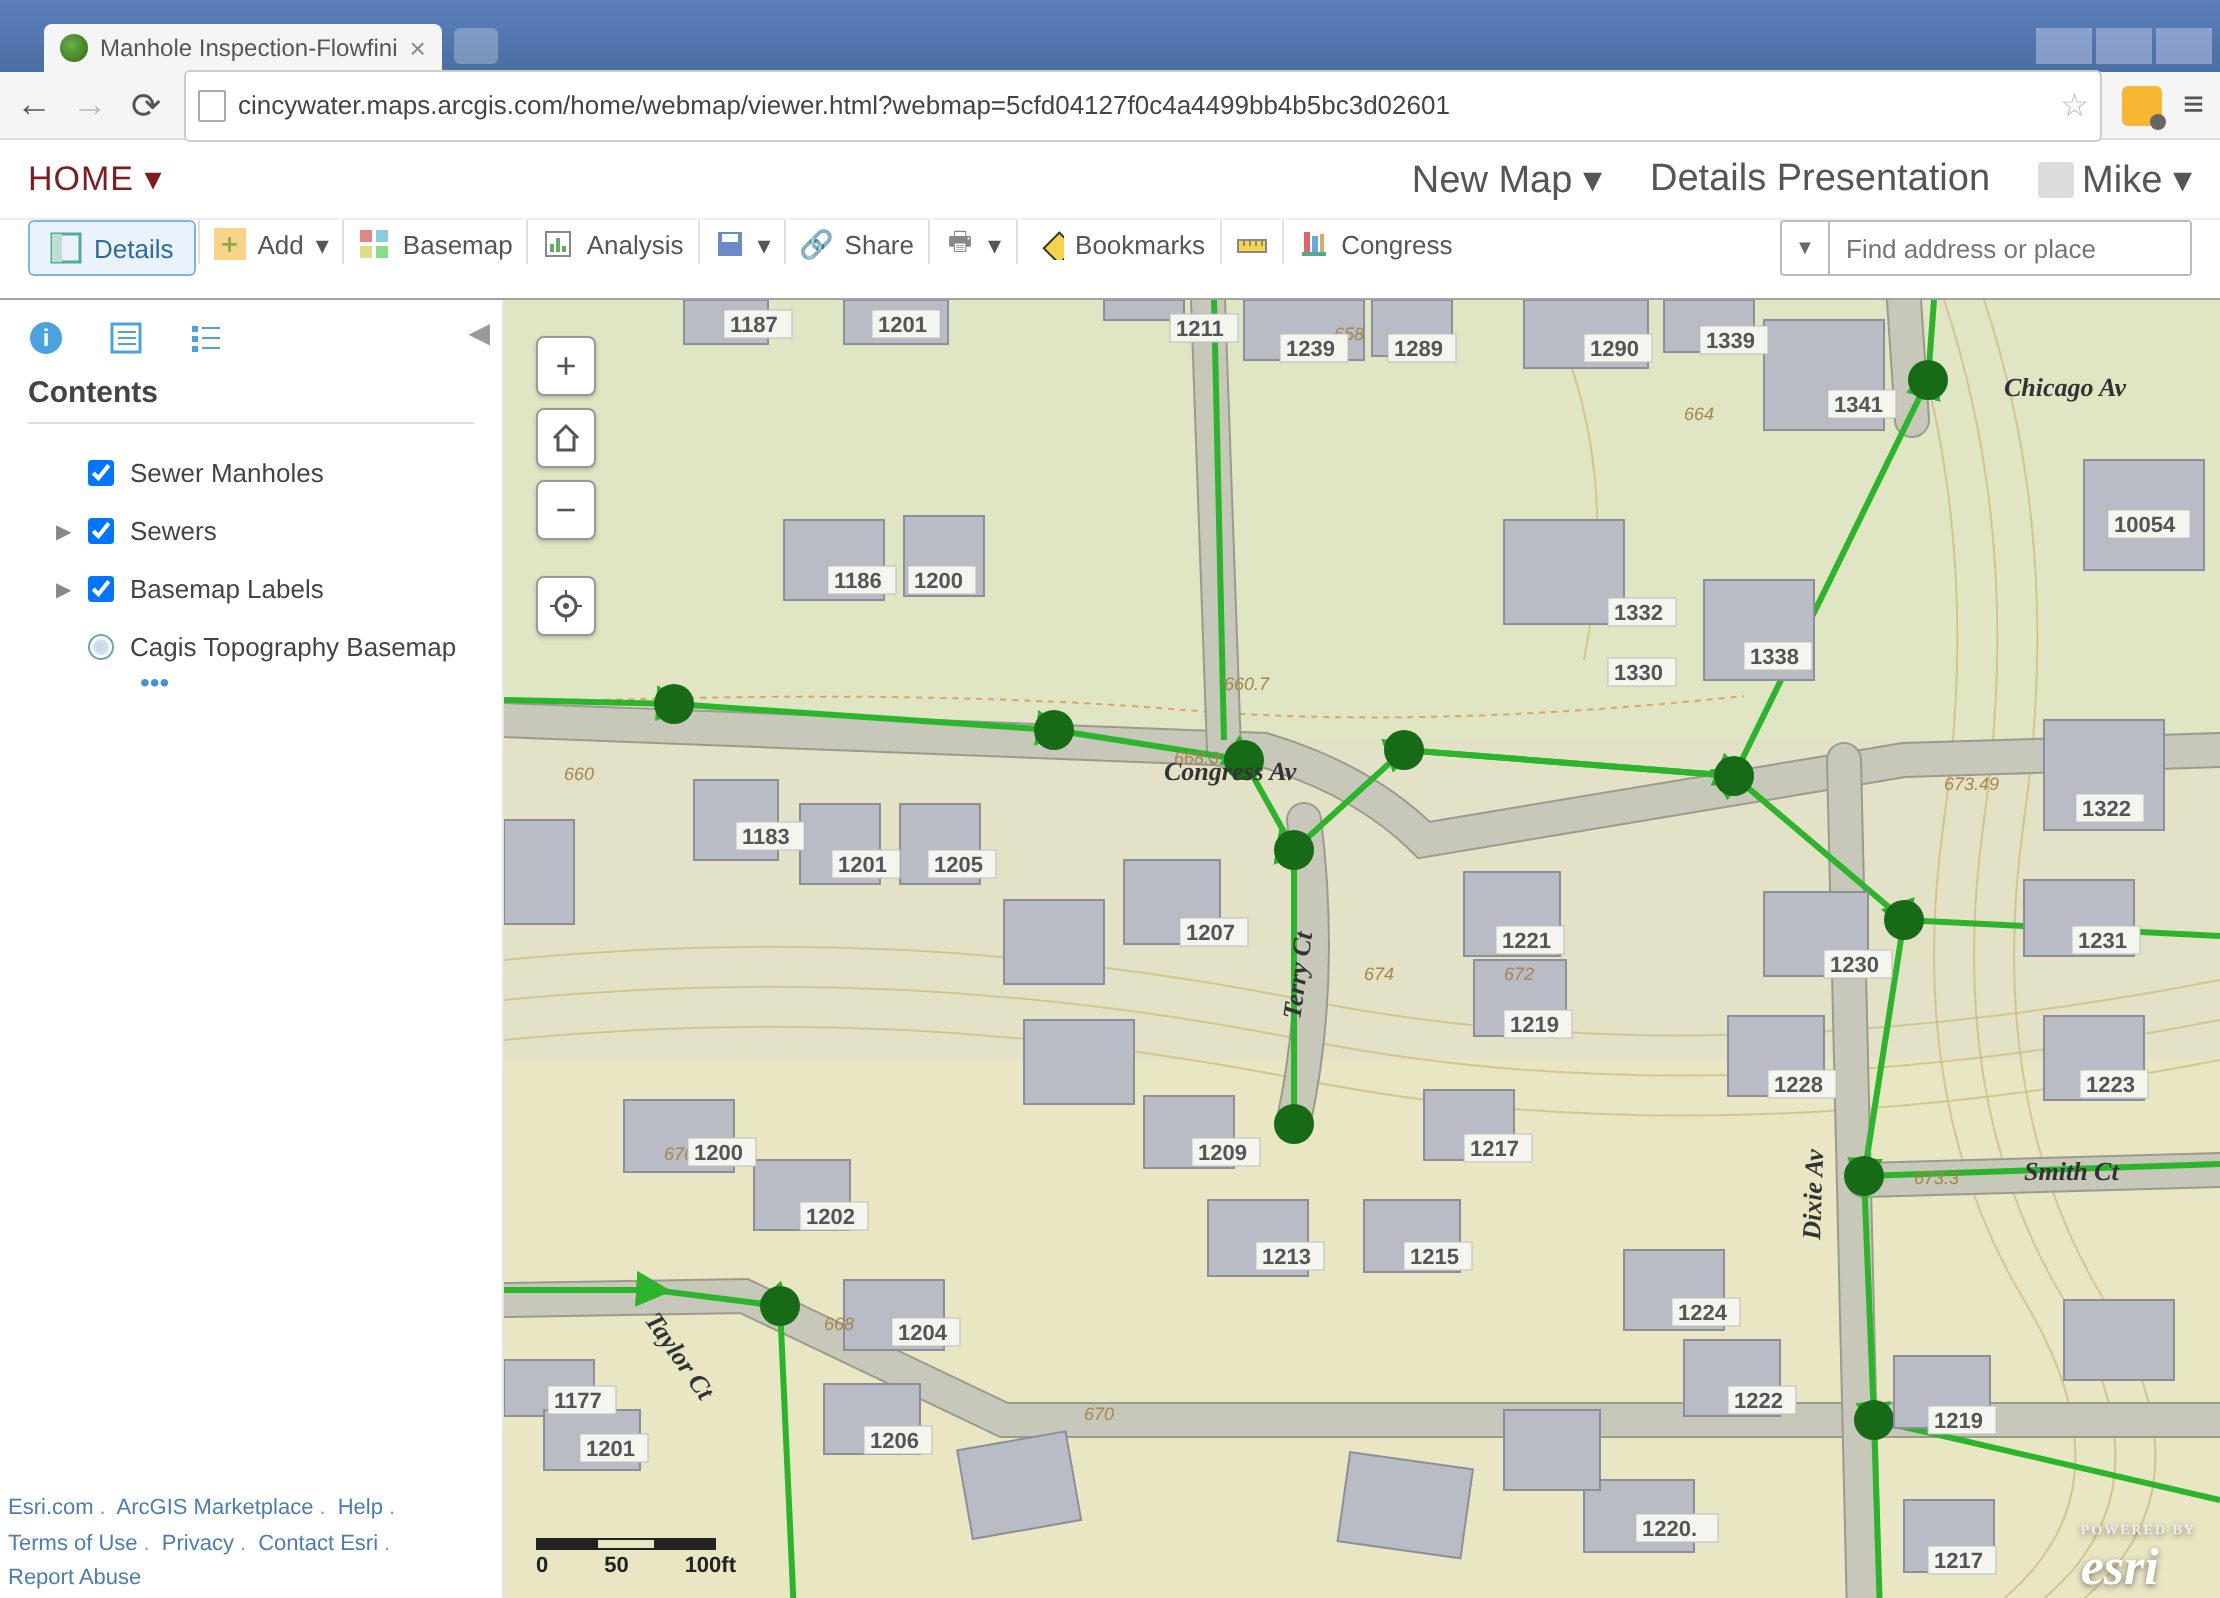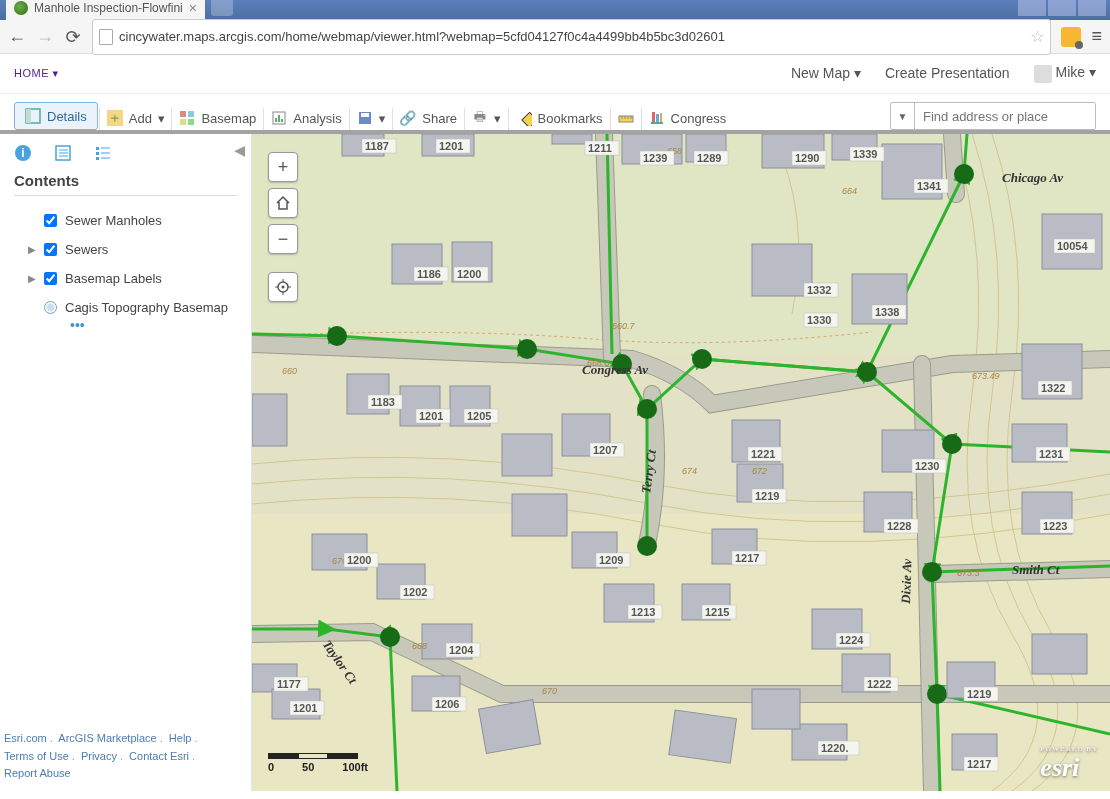--- a/index.html
+++ b/index.html
@@ -1,46 +1,46 @@
 <!DOCTYPE html>
 <html><head>
 <meta charset="utf-8">
 <style>
   * { box-sizing: border-box; margin: 0; padding: 0; }
   body { font-family: "Avenir Next", "Helvetica Neue", Arial, sans-serif; font-size: 13px; color: #333; background: #fff; width: 1110px; height: 799px; overflow: hidden; position: relative; }
 
   
-  .browser-tabs { height: 20px; background: linear-gradient(#5b7fbc, #4b6fa0); display: flex; align-items: flex-end; padding-left: 6px; }
+  .browser-tabs { height: 36px; background: linear-gradient(#5b7fbc, #4b6fa0); display: flex; align-items: flex-end; padding-left: 22px; }
   .tab { background: #f5f5f5; border-radius: 4px 4px 0 0; height: 24px; min-width: 190px; display: flex; align-items: center; padding: 0 8px; font-size: 12px; color: #555; gap: 6px; }
   .tab .favicon { width: 14px; height: 14px; border-radius: 50%; background: radial-gradient(circle at 40% 40%, #6ab04c, #2d6a0f); }
   .tab .close { margin-left: auto; color: #888; font-size: 14px; cursor: pointer; }
   .new-tab { width: 22px; height: 18px; background: rgba(255,255,255,0.25); margin-left: 6px; margin-bottom: 4px; border-radius: 3px; }
   .win-controls { margin-left: auto; display: flex; gap: 2px; padding-right: 4px; padding-bottom: 4px;}
   .win-btn { width: 28px; height: 18px; background: rgba(220,220,250,0.4); }
 
   .browser-toolbar { height: 34px; background: #f5f5f5; border-bottom: 1px solid #ddd; display: flex; align-items: center; padding: 0 8px; gap: 10px; }
   .nav-btn { color: #555; font-size: 18px; cursor: pointer; width: 18px; text-align:center; }
   .nav-btn.disabled { color: #bbb; }
   .url-bar { flex: 1; height: 36px; border: 1px solid #ccc; border-radius: 3px; background: #fff; display: flex; align-items: center; padding: 12px 6px; font-size: 13px; color: #444; }
   .url-bar .doc-ico { width: 14px; height: 16px; border: 1px solid #aaa; border-radius: 1px; margin-right: 6px; }
   .url-bar .star { margin-left: auto; color: #bbb; font-size: 16px; }
   .ext-ico { width: 20px; height: 20px; background: #f7b733; border-radius: 3px; position:relative;}
   .ext-ico::after{content:"";position:absolute;right:-2px;bottom:-2px;width:8px;height:8px;border-radius:50%;background:#666;}
   .menu-ico { font-size: 18px; color: #555; }
 
   
   .app-header { height: 40px; display: flex; align-items: center; padding: 0 14px; border-bottom: 1px solid #eee; gap: 14px; }
-  .home-dd { font-size: 11px; color: #4c1d95; letter-spacing: .5px; cursor:pointer;}
+  .home-dd { font-size: 17px; color: #7f1d1d; letter-spacing: .5px; cursor:pointer;}
   .app-title { font-size: 22px; font-weight: 300; color: #333; }
-  .header-right { margin-left: auto; display: flex; align-items: center; gap: 24px; font-size: 14px; color: #555; }
+  .header-right { margin-left: auto; display: flex; align-items: center; gap: 24px; font-size: 19px; color: #555; }
   .header-right .item { cursor: pointer; }
   .avatar { width: 18px; height: 18px; background: #ddd; border-radius: 2px; display:inline-block; vertical-align:middle; margin-right:4px;}
 
   
-  .app-toolbar { height: 40px; background: #fff; border-bottom: 4px solid #a3a3a3; display: flex; align-items: flex-end; padding: 0 14px; gap: 1px; font-size: 13px; color: #555; }
+  .app-toolbar { height: 40px; background: #fff; border-bottom: 1px solid #a3a3a3; display: flex; align-items: flex-start; padding: 0 14px; gap: 1px; font-size: 13px; color: #555; }
   .tb-btn { display: flex; align-items: center; gap: 6px; cursor: pointer; padding: 4px 6px; border-radius: 3px; }
   .tb-btn.active { border: 1px solid #7fb3e0; background: #eaf3fb; color: #2b6aa0; padding: 5px 10px; }
   .tb-ico { width: 16px; height: 16px; display: inline-flex; align-items:center; justify-content:center; }
   .sep { width: 1px; height: 22px; background: #e0e0e0; }
   .search-wrap { margin-left: auto; display: flex; align-items: center; border: 1px solid #bbb; border-radius: 2px; height: 28px; }
   .search-wrap .dd { width: 24px; text-align:center; border-right: 1px solid #bbb; color:#666; font-size:10px; height:100%; display:flex; align-items:center; justify-content:center;}
   .search-wrap input { border: none; outline: none; padding: 0 8px; width: 180px; font-size: 13px; color:#888; height:100%; }
 
   
   .main { display: flex; height: calc(799px - 28px - 34px - 40px - 40px); position: relative; }
@@ -111,21 +111,21 @@
     <span class="star">☆</span>
   </div>
   <span class="ext-ico"></span>
   <span class="menu-ico">≡</span>
 </div>
 
 <div class="app-header">
   <span class="home-dd"><span>HOME</span> ▾</span>
   <div class="header-right">
     <span class="item"><span>New Map</span> ▾</span>
-    <span class="item">Create Presentation</span>
+    <span class="item">Details Presentation</span>
     <span class="item"><span class="avatar"></span><span>Mike</span> ▾</span>
   </div>
 </div>
 
 <div class="app-toolbar">
   <div class="tb-btn active">
     <span class="tb-ico">
         <svg width="16" height="16">
           <rect x="1" y="1" width="14" height="14" fill="none" stroke="#5a9" stroke-width="1.5"></rect>
           <rect x="1" y="1" width="5" height="14" fill="#bfe0cf"></rect>

